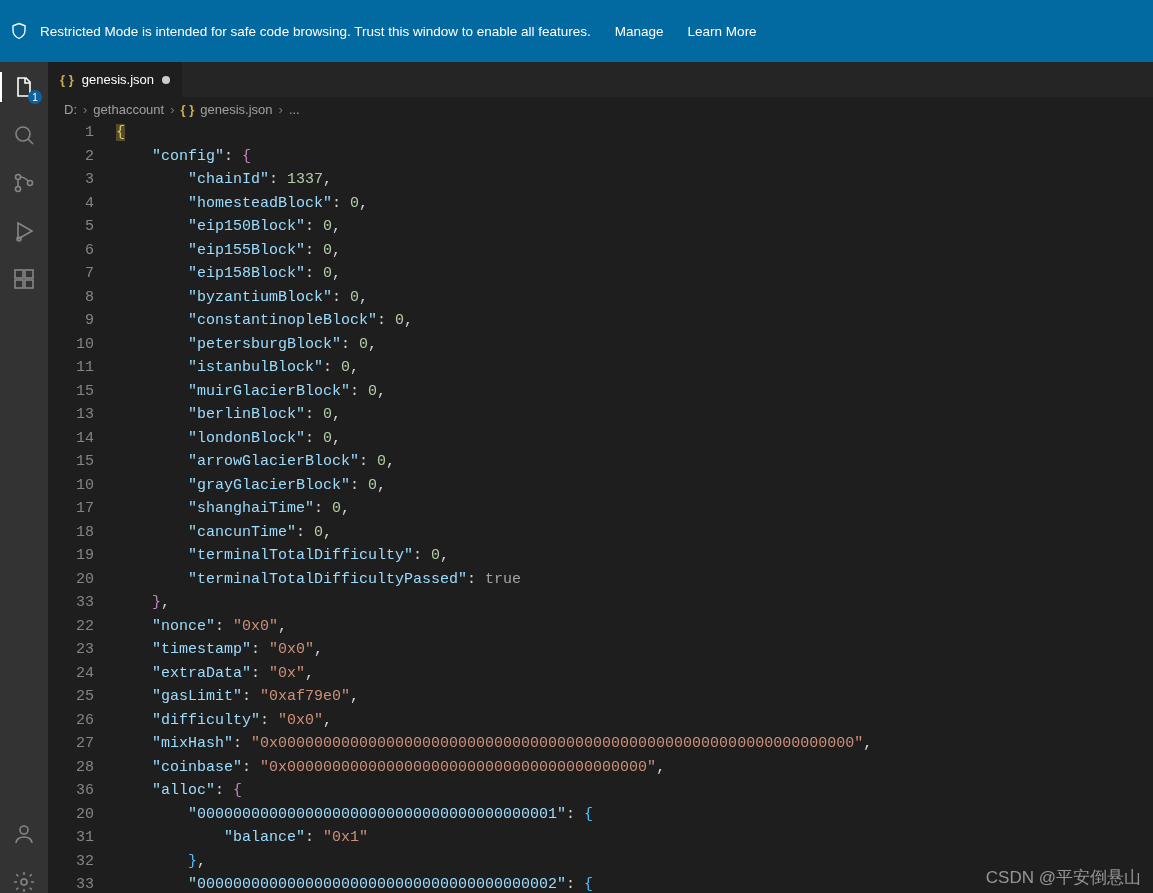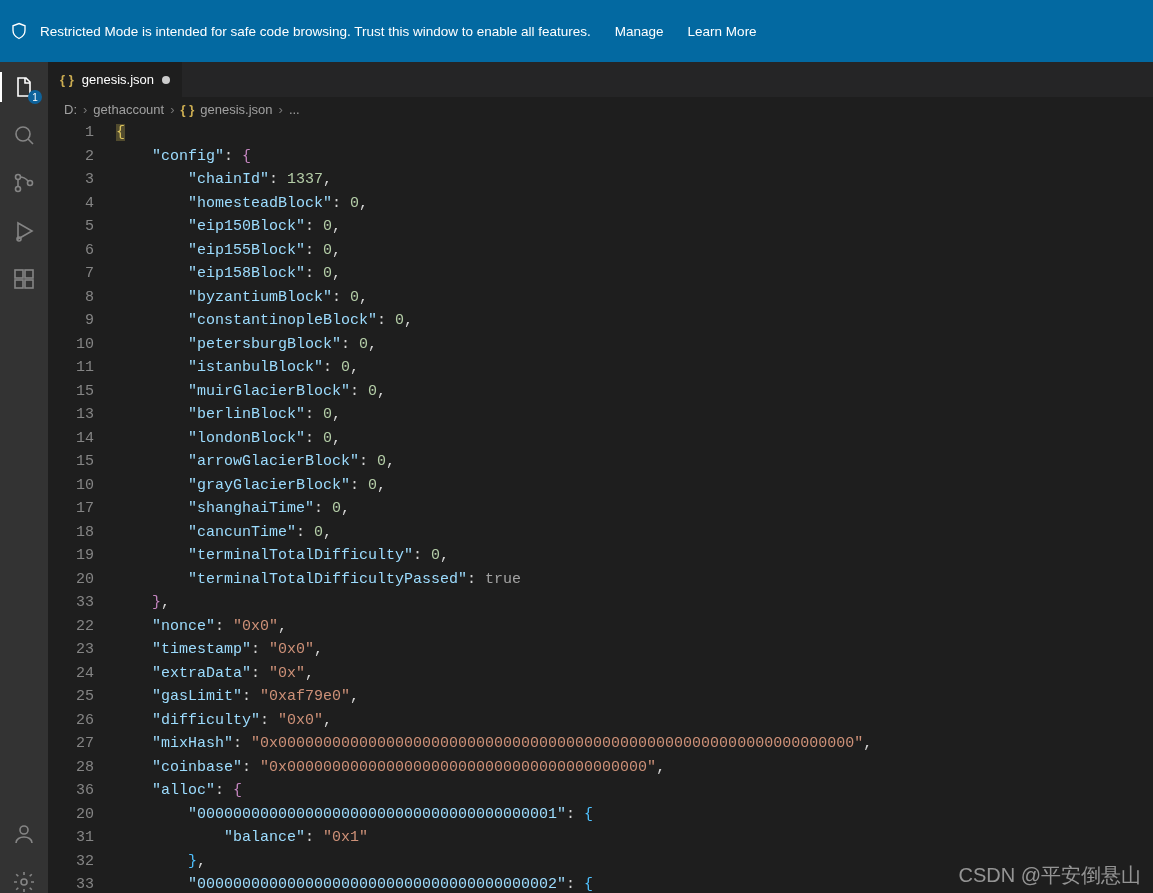--- a/index.html
+++ b/index.html
@@ -131,21 +131,21 @@
   .br { color:#dec55e; } 
   .br2 { color:#c586c0; } 
   .br3 { color:#4fc1ff; }
   .cursor-hl { background:#514b2e; }
 
   .watermark {
     position:absolute;
     bottom:4px; right:12px;
     color:#d4d4d4;
     opacity:0.65;
-    font-size:20px;
+    font-size:17px;
     font-family: "Microsoft YaHei","Segoe UI",sans-serif;
     pointer-events:none;
   }
 </style>
 </head>
 <body>
 
 <div class="notif">
   <svg class="shield" viewBox="0 0 24 24" fill="none" stroke="#fff" stroke-width="1.8">
       <path d="M12 2 L20 5 V11 C20 16 16.5 20 12 22 C7.5 20 4 16 4 11 V5 Z"></path>

